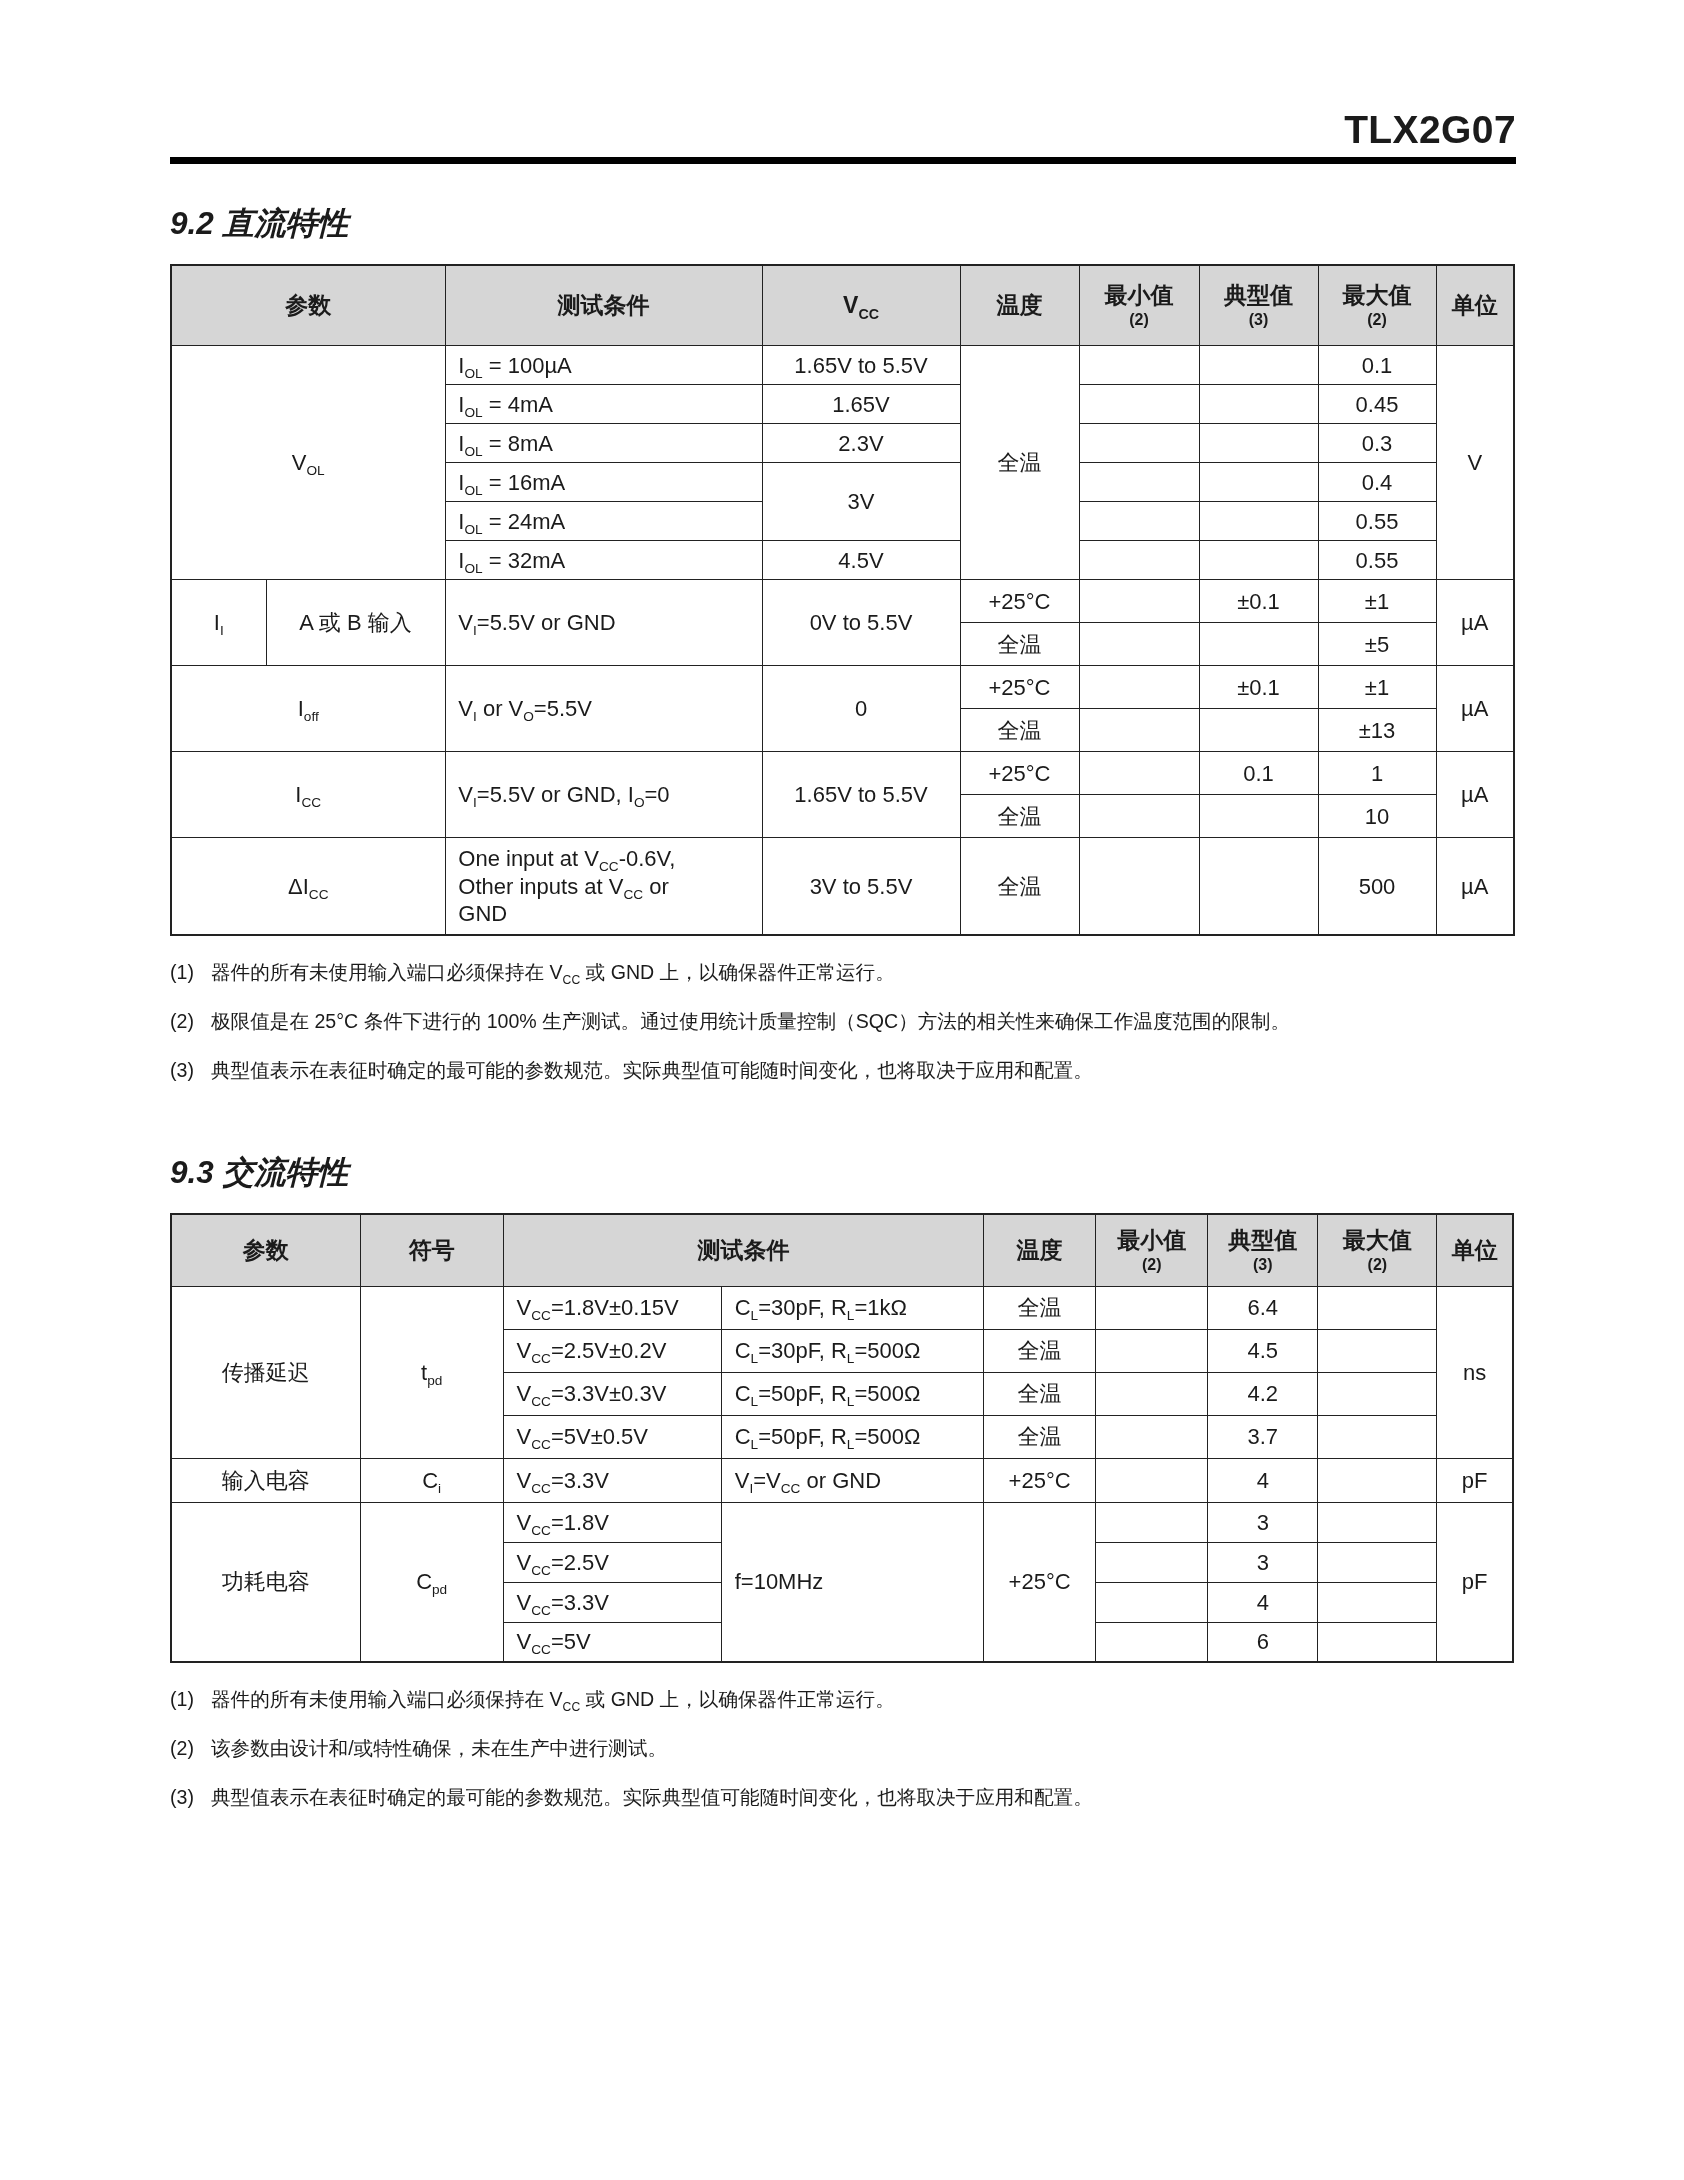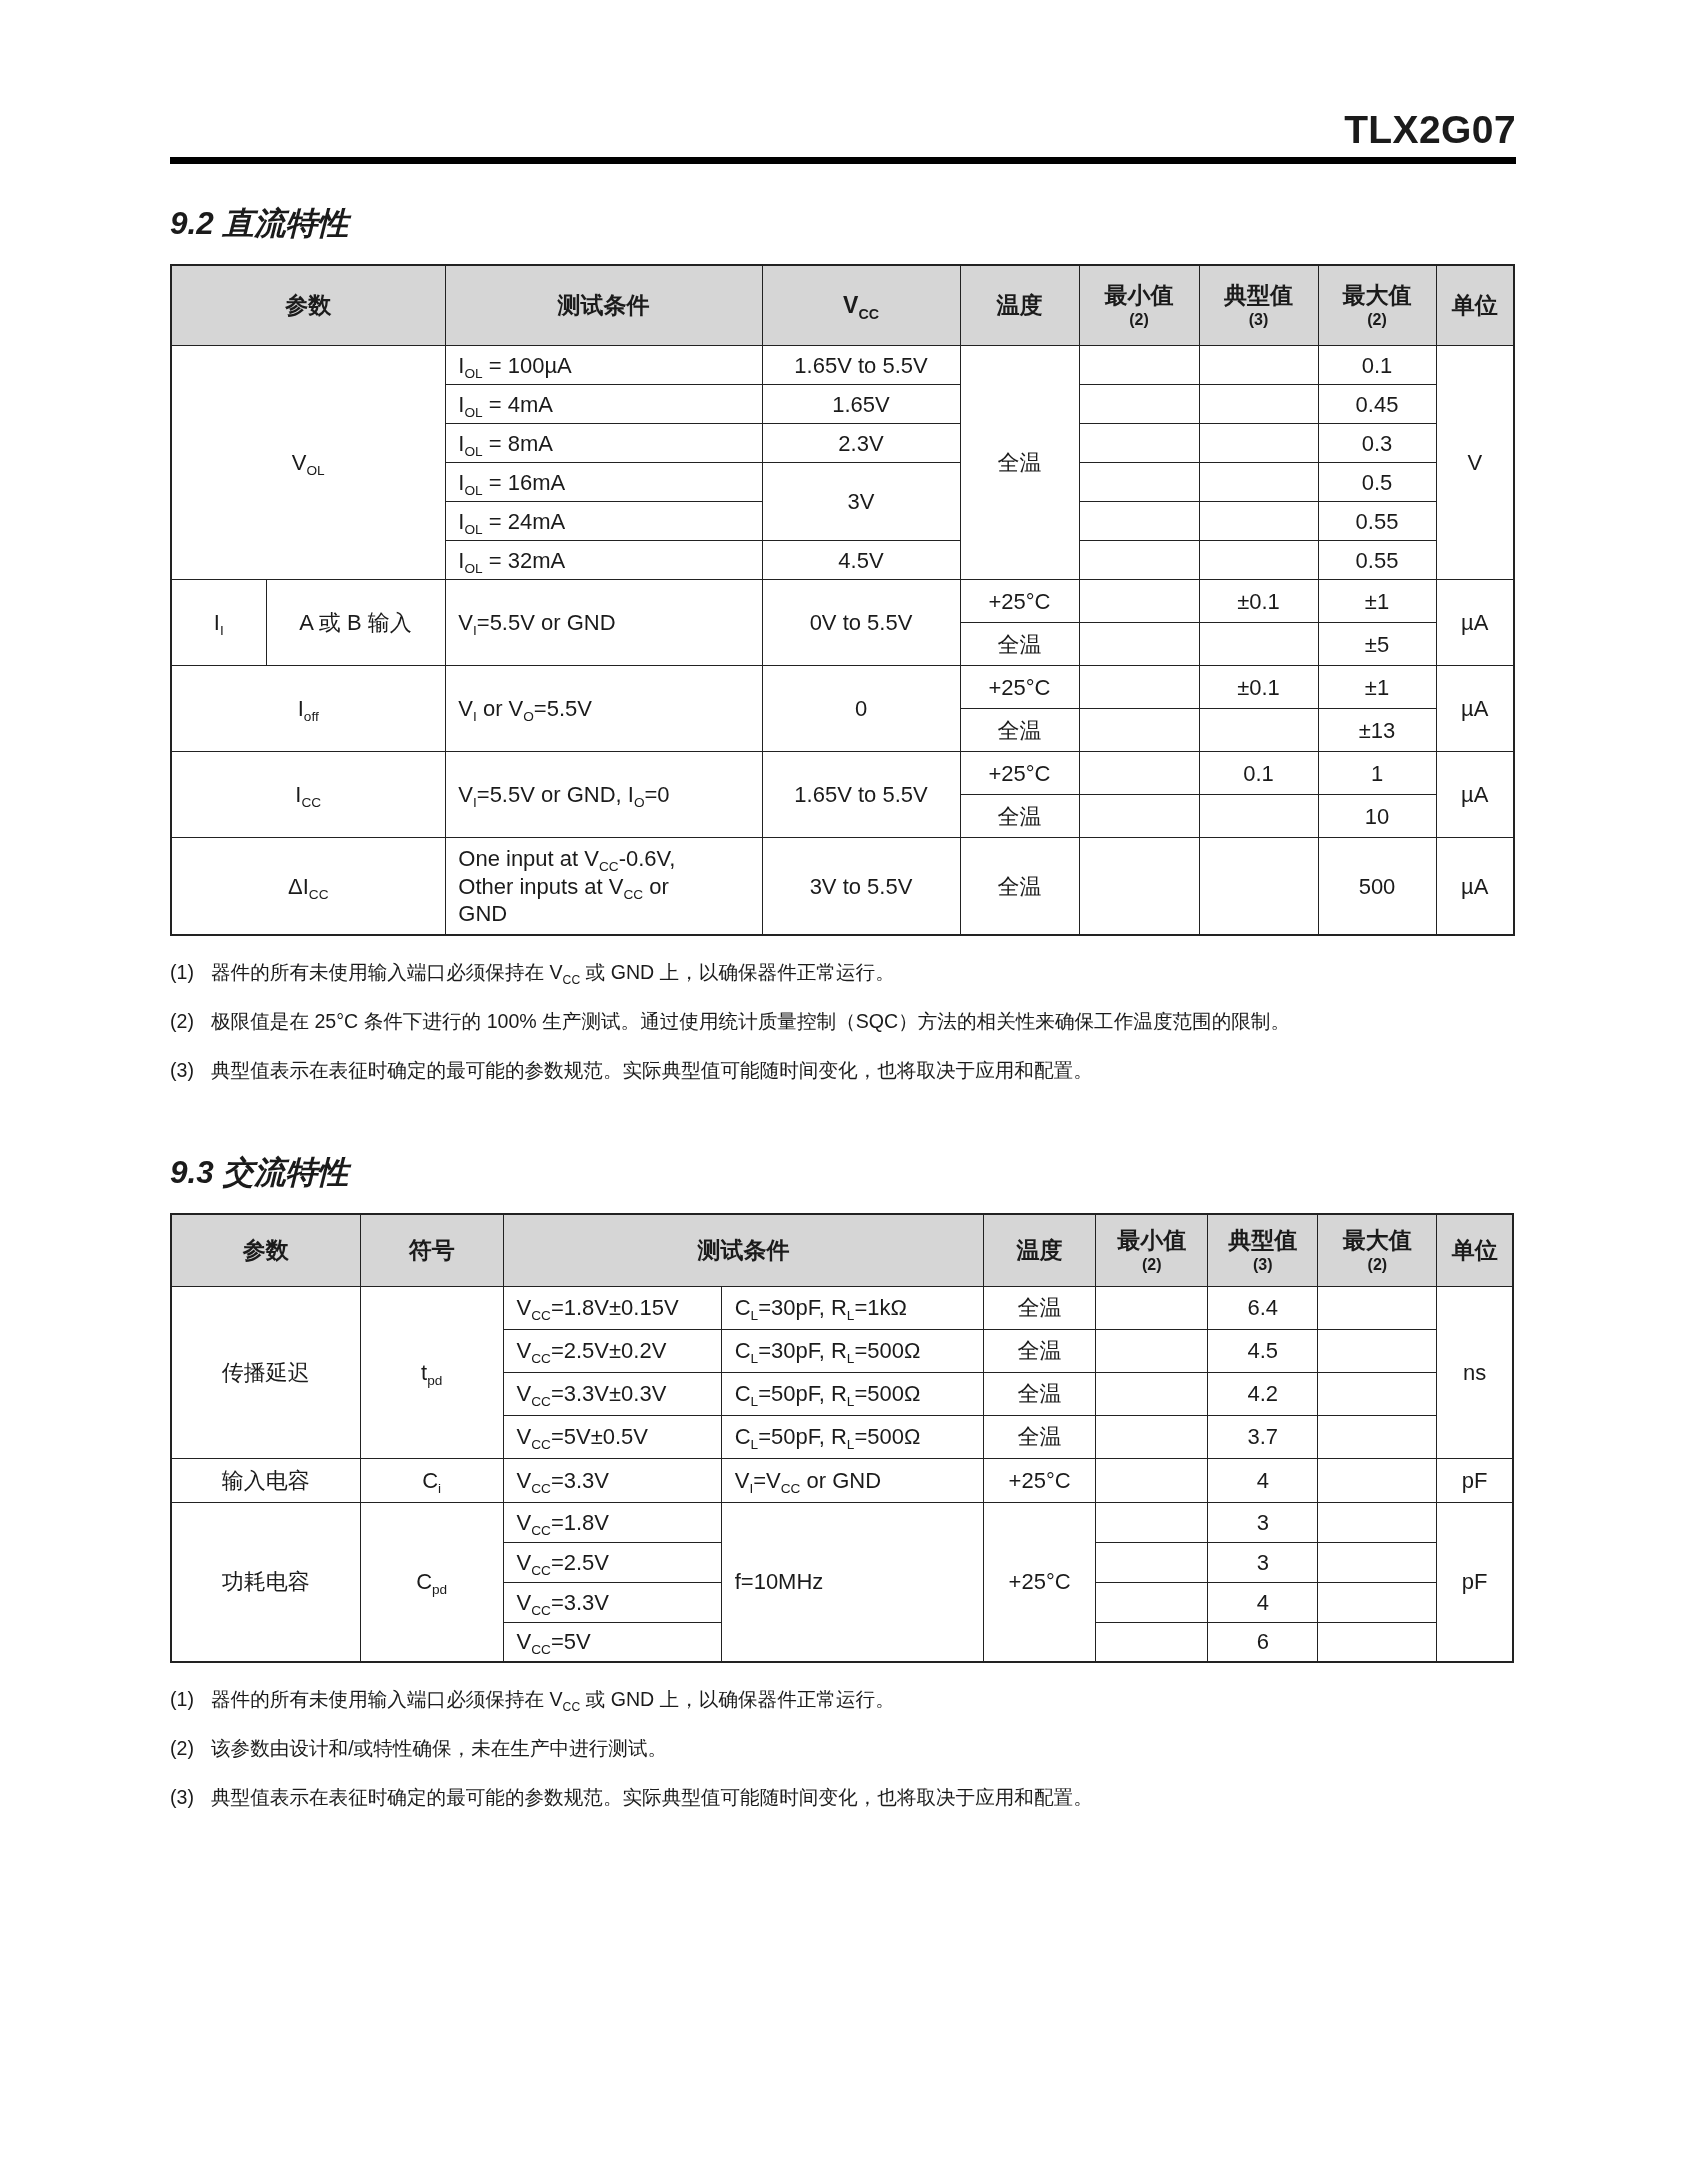--- a/index.html
+++ b/index.html
@@ -101,21 +101,21 @@
           <td>2.3V</td>
           <td></td>
           <td></td>
           <td>0.3</td>
         </tr>
         <tr class="r46">
           <td class="l">I<sub>OL</sub> = 16mA</td>
           <td rowspan="2">3V</td>
           <td></td>
           <td></td>
-          <td>0.5</td>
+          <td>0.4</td>
         </tr>
         <tr class="r46">
           <td class="l">I<sub>OL</sub> = 24mA</td>
           <td></td>
           <td></td>
           <td>0.55</td>
         </tr>
         <tr class="r46">
           <td class="l">I<sub>OL</sub> = 32mA</td>
           <td>4.5V</td>

